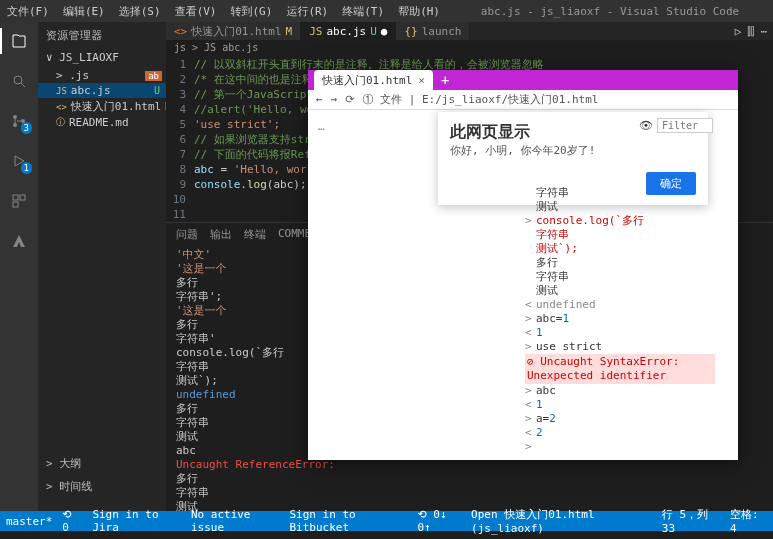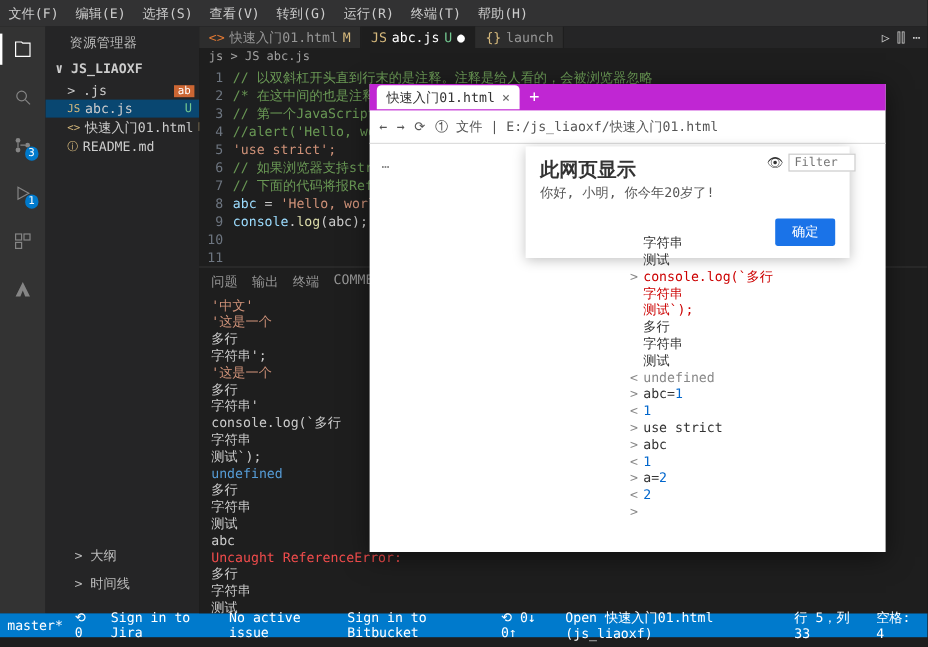--- a/index.html
+++ b/index.html
@@ -8,22 +8,22 @@
 .titlebar .menus{display:flex;gap:0}
 .titlebar .menus span{padding:3px 7px;cursor:pointer}
 .titlebar .title{flex:1;text-align:center;color:#999}
 .main{display:flex;height:489px}
 .activitybar{width:38px;background:#333;display:flex;flex-direction:column;align-items:center;padding-top:8px;gap:18px}
 .activitybar .ico{width:22px;height:22px;color:#858585;display:flex;align-items:center;justify-content:center;position:relative}
 .activitybar .ico.on{color:#fff}
 .activitybar .ico.on::before{content:"";position:absolute;left:-8px;top:-2px;bottom:-2px;width:2px;background:#fff}
 .badge{position:absolute;bottom:-2px;right:-2px;background:#007acc;color:#fff;border-radius:7px;font-size:9px;padding:0 3px;line-height:12px}
 .sidebar{width:128px;background:#252526;color:#ccc;font-size:11px}
-.sidebar .hdr{padding:6px 20px;text-transform:uppercase;color:#bbb;letter-spacing:.3px}
-.sidebar .sect{padding:2px 8px;font-weight:700;color:#ccc}
+.sidebar .hdr{padding:6px 8px;text-transform:uppercase;color:#bbb;letter-spacing:.3px}
+.sidebar .sect{padding:2px 8px;font-weight:400;color:#ccc}
 .tree{padding:2px 0}
 .tree div{padding:1px 0 1px 18px;display:flex;align-items:center;gap:4px;white-space:nowrap}
 .tree .sel{background:#094771}
 .mark{margin-left:auto;padding-right:6px;color:#d7ba7d;font-size:10px}
 .mark.u{color:#73c991}
 .abbadge{margin-left:auto;background:#cc6633;color:#fff;padding:0 3px;font-size:9px;margin-right:4px}
 .editor{flex:1;display:flex;flex-direction:column;background:#1e1e1e;min-width:0}
 .tabs{display:flex;background:#252526;height:26px;align-items:center;overflow:hidden}
 .tab{height:26px;display:flex;align-items:center;padding:0 8px;gap:4px;color:#969696;background:#2d2d2d;border-right:1px solid #1e1e1e;white-space:nowrap}
 .tab.act{background:#1e1e1e;color:#fff}
@@ -32,21 +32,21 @@
 .code{display:flex;font-family:Consolas,monospace;font-size:11px;line-height:15px;padding-top:2px}
 .ln{width:28px;text-align:right;color:#6e7681;padding-right:8px}
 .cd{flex:1;white-space:pre}
 .c-green{color:#6a9955}.c-str{color:#ce9178}.c-id{color:#9cdcfe}.c-fn{color:#dcdcaa}
 .panel{background:#1e1e1e;border-top:1px solid #333}
 .ptabs{display:flex;gap:12px;padding:4px 10px;color:#969696;font-size:10px}
 .console{font-family:Consolas,monospace;font-size:11px;line-height:14px;padding:2px 10px;height:265px;overflow:hidden}
 .console .err{color:#f14c4c}.console .blue{color:#569cd6}.console .str{color:#ce9178}
 .status{height:20px;background:#007acc;color:#fff;display:flex;align-items:center;font-size:10px;padding:0 6px;gap:10px}
 .status .r{margin-left:auto;display:flex;gap:10px}
-.sidefoot{padding:4px 24px;color:#bbb;font-size:11px}
+.sidefoot{padding:4px 8px;color:#bbb;font-size:11px}
 
 .browser{position:absolute;top:70px;left:308px;width:430px;height:390px;background:#fff;box-shadow:0 4px 20px rgba(0,0,0,.5);display:flex;flex-direction:column}
 .btabbar{height:22px;background:#c026d3;display:flex;align-items:center}
 .btab{background:#fff;height:20px;margin-left:6px;padding:0 8px;display:flex;align-items:center;gap:6px;font-size:10px;color:#333;border-radius:4px 4px 0 0}
 .btab .x{color:#666}
 .bplus{color:#fff;padding:0 8px;font-size:14px}
 .baddr{height:28px;display:flex;align-items:center;gap:8px;padding:0 8px;border-bottom:1px solid #ddd;color:#555;font-size:11px}
 .baddr .url{flex:1}
 .bcontent{flex:1;display:flex;padding:6px;gap:6px;position:relative}
 .bleft{width:205px}
@@ -71,20 +71,21 @@
  <div class="menus">
       <span>文件(F)</span>
       <span>编辑(E)</span>
       <span>选择(S)</span>
       <span>查看(V)</span>
       <span>转到(G)</span>
       <span>运行(R)</span>
       <span>终端(T)</span>
       <span>帮助(H)</span>
     </div>
+ <div class="title">abc.js - js_liaoxf - Visual Studio Code</div>
 </div>
 
 <div class="main">
  <div class="activitybar">
   <div class="ico on">
         <svg viewBox="0 0 16 16">
           <path d="M2 2h5l1 1h6v11H2z" fill="none" stroke="currentColor"></path>
         </svg>
       </div>
   <div class="ico">
@@ -281,20 +282,21 @@
             <span>abc=<span class="blu">1</span></span>
           </div>
           <div class="row">
             <span class="car">&lt;</span>
             <span class="blu">1</span>
           </div>
           <div class="row">
             <span class="car">&gt;</span>
             <span class="">use strict</span>
           </div>
+          <div class="errrow">⊘ Uncaught SyntaxError: Unexpected identifier</div>
           <div class="row">
             <span class="car">&gt;</span>
             <span class="">abc</span>
           </div>
           <div class="row">
             <span class="car">&lt;</span>
             <span class="blu">1</span>
           </div>
           <div class="row">
             <span class="car">&gt;</span>

